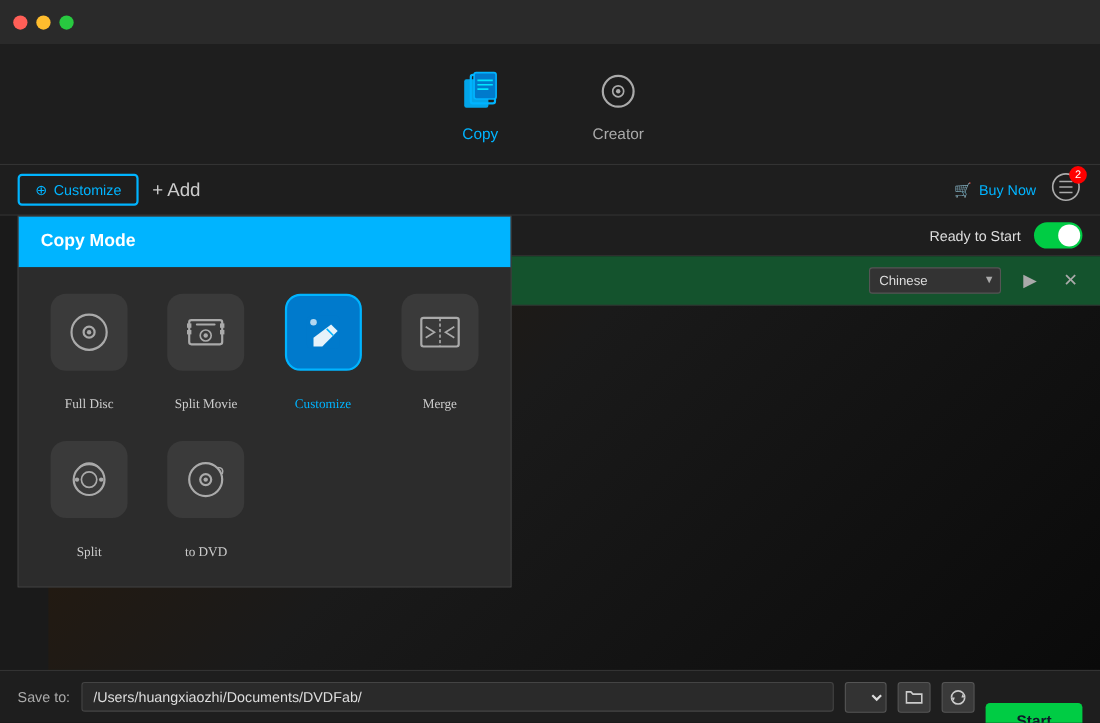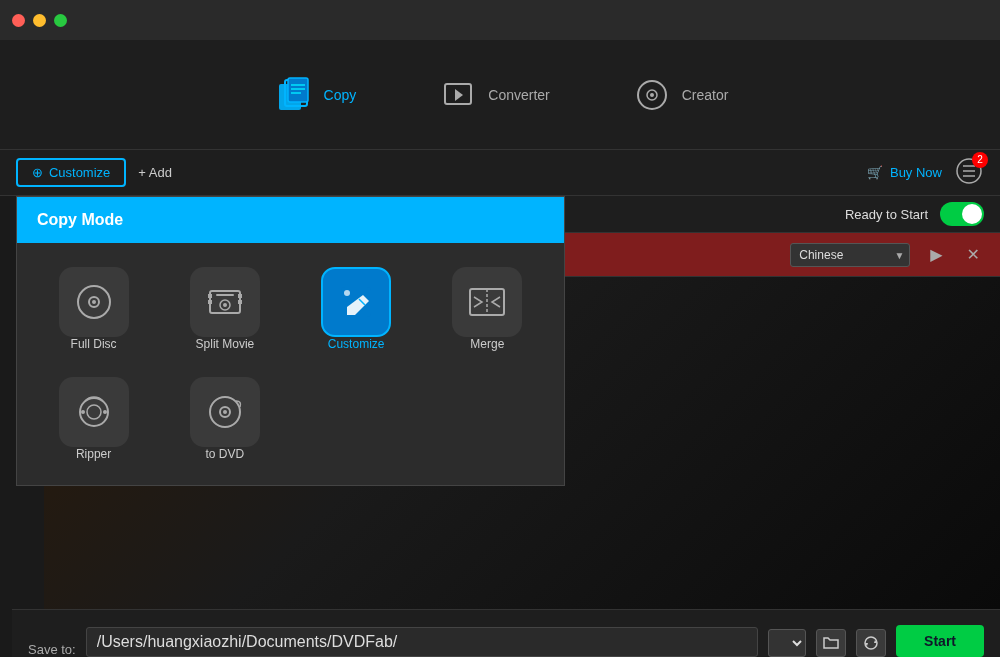--- a/index.html
+++ b/index.html
@@ -35,21 +35,21 @@
       background: #1e1e1e;
       height: 110px;
       display: flex;
       align-items: center;
       justify-content: center;
       gap: 80px;
       border-bottom: 1px solid #333;
     }
     .nav-item {
       display: flex;
-      flex-direction: row;
+      flex-direction: column;
       align-items: center;
       gap: 8px;
       cursor: pointer;
       color: #aaa;
       font-size: 14px;
     }
     .nav-item.active { color: #00b4ff; }
     .nav-icon {
       width: 44px; height: 44px;
       display: flex; align-items: center; justify-content: center;
@@ -75,21 +75,21 @@
       border-radius: 4px;
       padding: 5px 14px;
       font-size: 13px;
       cursor: pointer;
       display: flex; align-items: center; gap: 6px;
     }
     .btn-add {
       background: transparent;
       border: none;
       color: #ccc;
-      font-size: 13px;
+      font-size: 17px;
       cursor: pointer;
       display: flex; align-items: flex-start; gap: 4px;
     }
     .spacer { flex: 1; }
     .btn-buy {
       background: transparent;
       border: none;
       color: #00b4ff;
       font-size: 13px;
       cursor: pointer;
@@ -117,21 +117,21 @@
     .content-area {
       display: flex;
       height: calc(657px - 40px - 110px - 46px - 48px);
       position: relative;
     }
 
     
     .dropdown-overlay {
       position: absolute;
       top: 0; left: 16px;
-      width: 549px;
+      width: 449px;
       background: #2c2c2c;
       z-index: 100;
       border: 1px solid #444;
     }
     .dropdown-header {
       background: #00b4ff;
       padding: 14px 20px;
       font-size: 16px;
       color: white;
       font-weight: 600;
@@ -140,23 +140,24 @@
       display: grid;
       grid-template-columns: repeat(4, 1fr);
       gap: 10px;
       padding: 16px;
       background: #2c2c2c;
     }
     .mode-item {
       display: flex;
       flex-direction: column;
       align-items: center;
-      gap: 0;
+      gap: 23px;
       cursor: pointer;
       padding: 8px 4px;
+      font-family: Liberation Serif, serif;
     }
     .mode-icon {
       width: 70px; height: 70px;
       border-radius: 14px;
       background: #3a3a3a;
       display: flex; align-items: center; justify-content: center;
     }
     .mode-icon.active { background: #007acc; border: 2px solid #00b4ff; }
     .mode-label {
       font-size: 12px;
@@ -169,21 +170,21 @@
     .right-panel {
       flex: 1;
       background: #1a1a1a;
       display: flex;
       flex-direction: column;
       padding-left: 44px;
     }
 
     
     .audio-row {
-      background: #7f1d1d;
+      background: #14532d;
       display: flex;
       align-items: center;
       padding: 8px 16px;
       gap: 16px;
       border-bottom: 1px solid #333;
     }
     .audio-info { font-size: 12px; color: #ccc; }
     .language-select {
       background: #333;
       border: 1px solid #555;
@@ -249,34 +250,34 @@
       flex: 1;
       background: linear-gradient(135deg, #2a1a0a 0%, #1a1a1a 40%, #0a0a0a 100%);
     }
 
     
     .bottom-bar {
       height: 48px;
       background: #1e1e1e;
       border-top: 1px solid #333;
       display: flex;
-      align-items: flex-end;
+      align-items: center;
       padding: 0 16px;
       gap: 10px;
       position: absolute;
-      bottom: 0; left: 12px; right: 0;
+      bottom: 0; left: 0; right: 0;
     }
     .save-label { font-size: 13px; color: #aaa; }
     .path-input {
       flex: 1;
       background: #2a2a2a;
       border: 1px solid #444;
       color: #ddd;
       padding: 5px 10px;
-      font-size: 16px;
+      font-size: 13px;
       border-radius: 3px;
     }
     .path-dropdown {
       background: #333;
       border: 1px solid #555;
       color: #ddd;
       padding: 5px 8px;
       border-radius: 3px;
       cursor: pointer;
       font-size: 12px;
@@ -321,29 +322,20 @@
         <rect x="13" y="2" width="20" height="24" rx="2" fill="#007acc" stroke="#00b4ff" stroke-width="1.5"></rect>
         <line x1="16" y1="9" x2="30" y2="9" stroke="#00e5ff" stroke-width="1.5"></line>
         <line x1="16" y1="13" x2="30" y2="13" stroke="#00e5ff" stroke-width="1.5"></line>
         <line x1="16" y1="17" x2="26" y2="17" stroke="#00e5ff" stroke-width="1.5"></line>
       </svg>
     </div>
     <span class="nav-label">Copy</span>
   </div>
 
 
-  <div class="nav-item">
-    <div class="nav-icon">
-      <svg viewBox="0 0 38 38" fill="none" xmlns="http://www.w3.org/2000/svg">
-        <rect x="6" y="8" width="26" height="20" rx="2" fill="none" stroke="#aaa" stroke-width="2"></rect>
-        <polygon points="16,13 24,19 16,25" fill="#aaa"></polygon>
-      </svg>
-    </div>
-    <span class="nav-label">Converter</span>
-  </div>
 
   <div class="nav-item">
     <div class="nav-icon">
       <svg viewBox="0 0 38 38" fill="none" xmlns="http://www.w3.org/2000/svg">
         <circle cx="19" cy="19" r="14" fill="none" stroke="#aaa" stroke-width="2"></circle>
         <circle cx="19" cy="19" r="5" fill="none" stroke="#aaa" stroke-width="1.5"></circle>
         <circle cx="19" cy="19" r="2" fill="#aaa"></circle>
       </svg>
     </div>
     <span class="nav-label">Creator</span>
@@ -465,21 +457,21 @@
       <div class="mode-item">
         <div class="mode-icon">
           <svg width="42" height="42" viewBox="0 0 42 42" fill="none">
             <circle cx="21" cy="21" r="14" fill="none" stroke="#aaa" stroke-width="2"></circle>
             <circle cx="21" cy="21" r="7" fill="none" stroke="#aaa" stroke-width="1.5"></circle>
             <path d="M12 10 A12 12 0 0 1 30 10" stroke="#aaa" stroke-width="1.5" fill="none"></path>
             <circle cx="10" cy="21" r="2" fill="#aaa"></circle>
             <circle cx="32" cy="21" r="2" fill="#aaa"></circle>
           </svg>
         </div>
-        <span class="mode-label">Ripper</span>
+        <span class="mode-label">Split</span>
       </div>
 
 
       <div class="mode-item">
         <div class="mode-icon">
           <svg width="42" height="42" viewBox="0 0 42 42" fill="none">
             <circle cx="21" cy="21" r="15" fill="none" stroke="#aaa" stroke-width="2"></circle>
             <circle cx="21" cy="21" r="5" fill="none" stroke="#aaa" stroke-width="2"></circle>
             <circle cx="21" cy="21" r="2" fill="#aaa"></circle>
             <path d="M32 10 Q38 10 36 16" stroke="#aaa" stroke-width="1.5" fill="none"></path>

